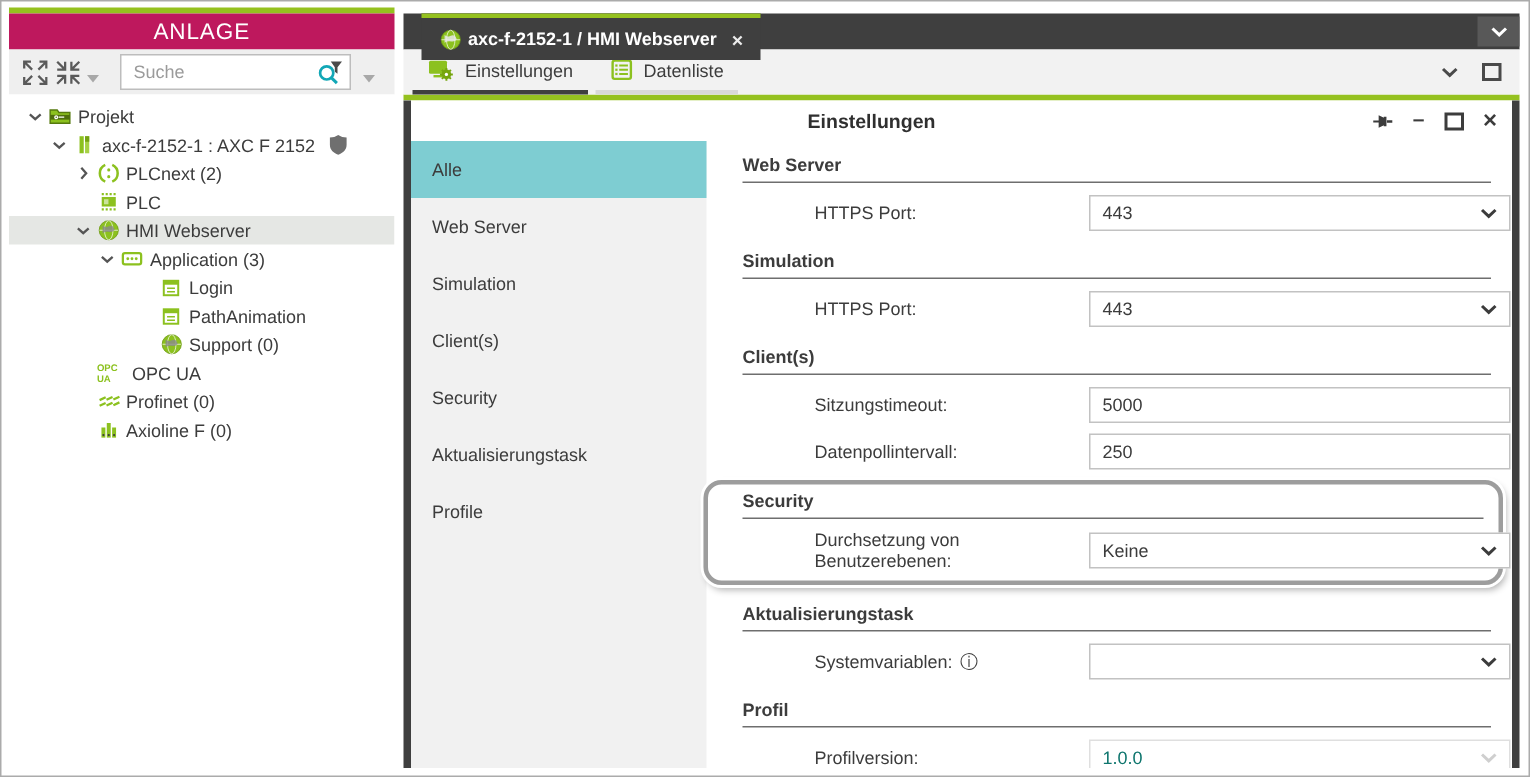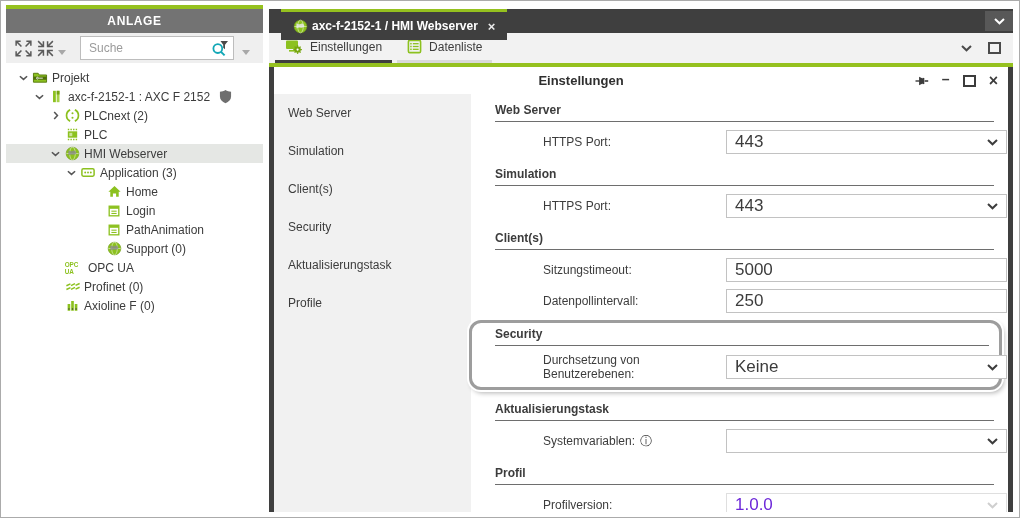--- a/index.html
+++ b/index.html
@@ -5,21 +5,21 @@
   html,body{margin:0;padding:0;}
   body{
     width:1020px;height:518px;position:relative;background:#ffffff;
     border:1px solid #ababab;box-sizing:border-box;overflow:hidden;
     font-family:"Liberation Sans",sans-serif;color:#3c3c3c;
   }
   svg{display:block;}
   
   .left-panel{position:absolute;left:5px;top:4px;width:257px;height:506px;display:flex;flex-direction:column;}
   .lp-accent{height:4px;background:#95c11f;flex:none;}
-  .lp-title{height:24px;background:#737373;color:#fff;font-weight:bold;font-size:12px;
+  .lp-title{height:24px;background:#be185d;color:#fff;font-weight:normal;font-size:15px;
     display:flex;align-items:center;justify-content:center;letter-spacing:.6px;flex:none;}
   .lp-toolbar{height:30px;background:#efefef;display:flex;align-items:center;padding:0 6px;flex:none;}
   .tb-btn{width:22px;height:22px;display:flex;align-items:center;justify-content:center;}
   .caret-sm{width:0;height:0;border-left:4px solid transparent;border-right:4px solid transparent;
     border-top:5px solid #a8a8a8;margin:8px 2px 0 2px;}
   .search-wrap{display:flex;align-items:center;height:22px;width:146px;background:#fff;
     border:1px solid #bdbdbd;margin-left:12px;padding:0 4px 0 2px;}
   .search-wrap input{border:0;outline:0;flex:1;min-width:0;font-size:12px;color:#a16207;
     font-family:"Liberation Sans",sans-serif;background:transparent;padding-left:6px;}
   .search-wrap input::placeholder{color:#9b9b9b;}
@@ -64,23 +64,23 @@
   .cat{height:38px;display:flex;align-items:center;padding-left:14px;font-size:12px;color:#3c3c3c;}
   .cat.sel{background:#7ecdd2;}
   .form{flex:1;padding:6px 14px 0 24px;min-width:0;}
   .sec{font-size:12px;font-weight:bold;color:#3c3c3c;border-bottom:1px solid #6e6e6e;
     padding-bottom:4px;margin-top:13px;}
   .sec.first{margin-top:3px;}
   .frow{display:flex;align-items:center;margin-top:8px;}
   .flabel{width:183px;flex:none;font-size:12px;color:#3c3c3c;display:flex;align-items:center;gap:5px;margin-left:48px;}
   .info-glyph{font-size:12px;color:#3c3c3c;}
   .combo,.tinput{width:281px;height:24px;border:1px solid #c2c2c2;background:#fff;display:flex;
-    align-items:center;padding:0 8px;font-size:17px;color:#3c3c3c;box-sizing:border-box;flex:none;}
+    align-items:center;padding:0 8px;font-size:12px;color:#3c3c3c;box-sizing:border-box;flex:none;}
   .combo{justify-content:space-between;}
-  .combo.disabled{border-color:#dfdfdf;color:#6d28d9;}
+  .combo.disabled{border-color:#dfdfdf;color:#0f766e;}
   .unit{margin-left:10px;font-size:12px;color:#3c3c3c;}
   .callout{margin:7px -8px 0 -26px;border:3px solid #9d9d9d;border-radius:12px;
     box-shadow:0 0 0 2px #ffffff,2px 3px 5px rgba(0,0,0,0.30),inset 0 0 0 2px #ffffff;
     padding:0 10px 6px 23px;background:transparent;}
   .callout .sec{margin-top:4px;}
   .callout .frow{margin-top:7px;}
 </style>
 </head>
 <body>
 
@@ -220,29 +220,20 @@
           <svg width="16" height="15" viewBox="0 0 16 16">
         <rect x="1.5" y="4" width="13" height="8" rx="1.5" fill="none" stroke="#8cc11f" stroke-width="1.6"></rect>
         <circle cx="5" cy="8" r="1" fill="#8cc11f"></circle>
             <circle cx="8" cy="8" r="1" fill="#8cc11f"></circle>
             <circle cx="11" cy="8" r="1" fill="#8cc11f"></circle>
           </svg>
         </span>
       <span class="tlabel">Application (3)</span>
     </div>
 
-    <div class="trow d4">
-      <span class="tw"></span>
-      <span class="ti">
-          <svg width="15" height="15" viewBox="0 0 16 16">
-        <path d="M8 2.2 L14.5 8.2 H12.5 V13.5 H9.7 V10 H6.3 V13.5 H3.5 V8.2 H1.5 Z" fill="#8cc11f"></path>
-          </svg>
-        </span>
-      <span class="tlabel">Home</span>
-    </div>
 
     <div class="trow d4">
       <span class="tw"></span>
       <span class="ti">
           <svg width="14" height="14" viewBox="0 0 16 16">
         <rect x="2.5" y="2.5" width="11" height="11" fill="none" stroke="#8cc11f" stroke-width="1.5"></rect>
         <rect x="2.5" y="2.5" width="11" height="3" fill="#8cc11f"></rect>
         <line x1="5" y1="8.2" x2="11" y2="8.2" stroke="#8cc11f" stroke-width="1.2"></line>
         <line x1="5" y1="10.8" x2="11" y2="10.8" stroke="#8cc11f" stroke-width="1.2"></line>
           </svg>
@@ -416,20 +407,23 @@
           </span>
         <span class="ctl-min">–</span>
         <span class="win-sq" style="border-color:#3c3c3c;"></span>
         <span class="ctl-x">×</span>
       </div>
     </div>
 
     <div class="swin-body">
 
       <div class="cats">
+        <div class="cat sel">
+            <span>Alle</span>
+          </div>
         <div class="cat">
             <span>Web Server</span>
           </div>
         <div class="cat">
             <span>Simulation</span>
           </div>
         <div class="cat">
             <span>Client(s)</span>
           </div>
         <div class="cat">

